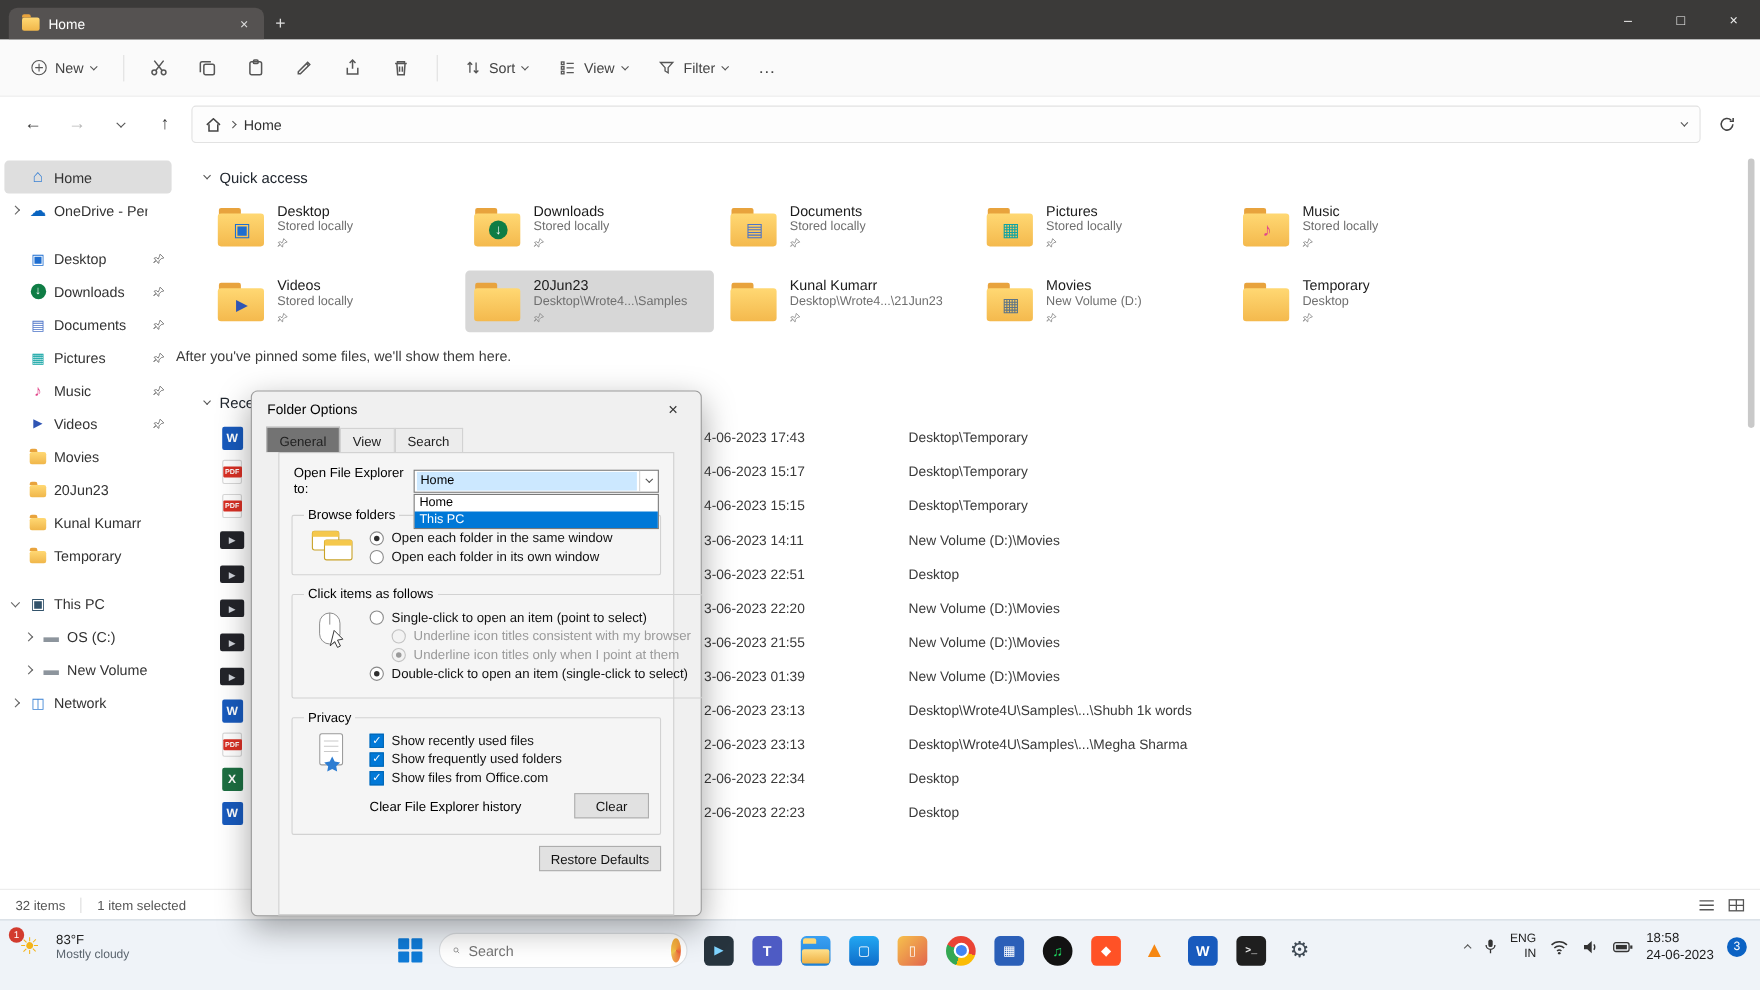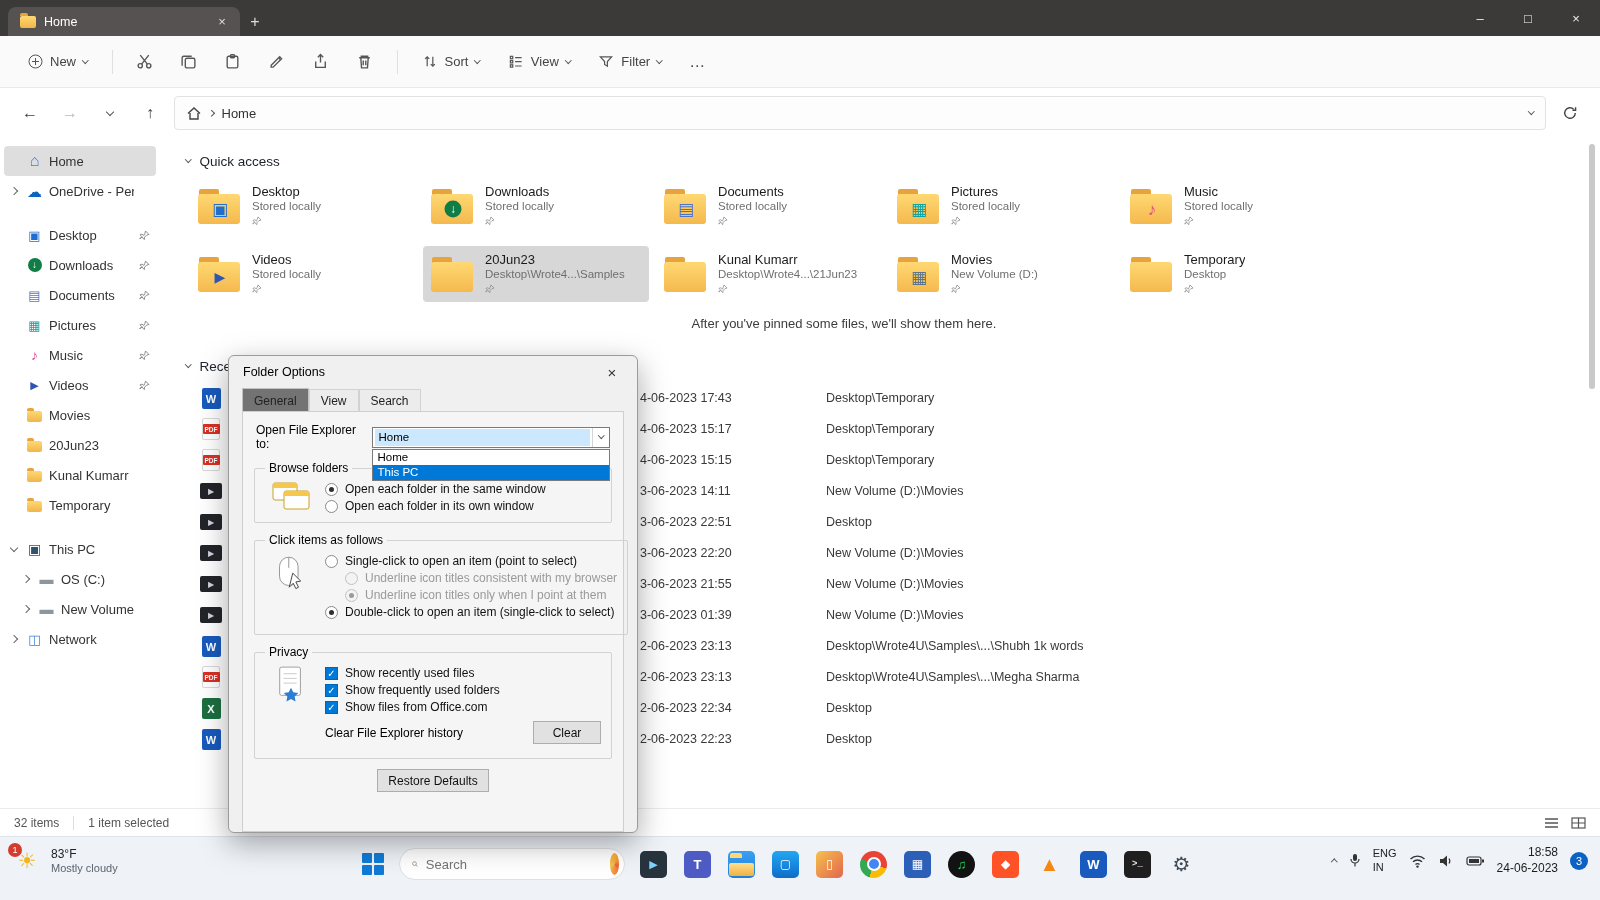--- a/index.html
+++ b/index.html
@@ -90,21 +90,21 @@
   .fold.ic-pictures .emb::before{content:"▦";color:#0fa3a3}
   .fold.ic-music .emb::before{content:"♪";color:#e2488b}
   .fold.ic-videos .emb::before{content:"▶";color:#2f55b4;font-size:14px}
   .fold.ic-media .emb::before{content:"▦";color:#5d7486}
   .t-meta{min-width:0;display:flex;flex-direction:column;gap:1px}
   .t-name{font-size:13px;color:#1b1b1b;white-space:nowrap;overflow:hidden}
   .t-sub{font-size:11.5px;color:#6f6f6f;white-space:nowrap;overflow:hidden}
   .t-pin{margin-top:1px;visibility:hidden}
   .tile.haspin .t-pin{visibility:visible}
 
-  .fav-msg{text-align:center;margin-top:14px;padding-right:72px;font-size:13px;color:#3c3c3c}
+  .fav-msg{text-align:left;margin-top:14px;padding-right:72px;font-size:13px;color:#3c3c3c}
 
   .recent-list{margin-top:8px}
   .r-row{position:relative;height:31px}
   .r-ic{position:absolute;left:40px;top:4px;width:22px;height:23px;display:flex;align-items:center;justify-content:center}
   .r-date{position:absolute;left:480px;top:8px;font-size:12.5px;color:#3a3a3a;white-space:nowrap}
   .r-loc{position:absolute;left:666px;top:8px;font-size:12.5px;color:#3a3a3a;white-space:nowrap}
   .r-ic.ic-word::before,.r-ic.ic-excel::before{color:#fff;width:19px;height:21px;display:flex;align-items:center;justify-content:center;font-size:11px;font-weight:bold;border-radius:2px}
   .r-ic.ic-word::before{content:"W";background:#185abd}
   .r-ic.ic-excel::before{content:"X";background:#1d6f42}
   .r-ic.ic-pdf{background:#fff;border:1px solid #d8d8d8;width:18px;height:22px;border-radius:2px;margin-left:2px}
@@ -119,21 +119,21 @@
   .sb-sep{width:1px;height:14px;background:#ddd}
   .sb-views{margin-left:auto;display:flex;gap:12px;align-items:center}
 
   
   .dialog{position:absolute;left:228px;top:355px;width:410px;height:478px;background:#f0f0f0;border:1px solid #9b9b9b;border-radius:6px;box-shadow:0 10px 30px rgba(0,0,0,.35);z-index:50;font-size:12px;color:#000;display:flex;flex-direction:column}
   .d-title{height:32px;display:flex;align-items:center;padding:0 4px 0 14px;font-size:12.5px}
   .d-close{margin-left:auto;width:42px;height:26px;display:flex;align-items:center;justify-content:center;font-size:15px;color:#333}
   .d-tabs{display:flex;padding:0 13px}
   .d-tab{padding:4px 11px 3px;border:1px solid #d2d2d2;border-bottom:none;background:#ececec;font-size:12px;position:relative;top:1px;color:#222}
   .d-tab.active{background:#737373;padding-top:5px;top:0;border-color:#c2c2c2;z-index:2}
-  .d-panel{flex:1;margin:0 13px;border:1px solid #cfcfcf;background:#f5f5f5;padding:9px 11px 6px;position:relative}
+  .d-panel{flex:1;margin:0 24px;border:1px solid #cfcfcf;background:#f5f5f5;padding:9px 11px 6px;position:relative}
   .open-row{display:flex;align-items:center;margin:2px 2px 10px}
   .combo-wrap{position:relative;margin-left:auto;width:238px}
   .combo{height:21px;border:1px solid #7a7a7a;background:#fff;display:flex;align-items:center}
   .combo .val{flex:1;height:17px;margin:1px 2px;background:#cce8ff;display:flex;align-items:center;padding:0 3px;font-size:11.5px}
   .combo .arrow{width:17px;height:100%;display:flex;align-items:center;justify-content:center;border-left:1px solid #d5d5d5}
   .combo-list{position:absolute;left:0;right:0;top:22px;background:#fff;border:1px solid #7a7a7a;z-index:6}
   .opt{height:15px;display:flex;align-items:center;padding:0 4px;font-size:11.5px}
   .opt.hl{background:#0078d7;color:#fff}
   fieldset{border:1px solid #d2d2d2;margin-bottom:10px;padding:4px 10px 7px;border-radius:2px}
   fieldset.f-browse{height:62px}
@@ -150,21 +150,21 @@
   .radio.on .rb::after{content:"";position:absolute;inset:3px;background:#2f2f2f;border-radius:50%}
   .radio.dis .rb{border-color:#c2c2c2;background:#f3f3f3}
   .radio.dis.on .rb::after{background:#9a9a9a}
   .cb{width:13px;height:13px;border:1px solid #8a8a8a;background:#fff;display:flex;align-items:center;justify-content:center;font-size:10px;color:transparent;flex:0 0 auto}
   .check.chk .cb{background:#0078d7;border-color:#0066b4;color:#fff}
   .cb::before{content:"✓"}
   .clear-row{display:flex;align-items:center;margin-top:7px}
   .btn{min-width:72px;height:23px;background:#e1e1e1;border:1px solid #adadad;font-size:12px;font-family:inherit;color:#111;display:inline-flex;align-items:center;justify-content:center;padding:0 10px}
   .btn.primary{border:1px solid #0078d7;box-shadow:0 0 0 1px #0078d7 inset}
   .clear-row .btn{margin-left:auto;min-width:68px}
-  .restore-row{display:flex;justify-content:center;margin-top:2px}
+  .restore-row{display:flex;justify-content:flex-end;margin-top:2px}
   .d-footer{display:flex;justify-content:flex-end;gap:9px;padding:11px 13px 12px}
   .d-footer .btn{min-width:78px}
 
   
   .taskbar{position:absolute;left:0;top:836px;width:1600px;height:64px;background:#eff3f8;border-top:1px solid #dde3ea;display:flex;align-items:center;padding:0 12px 16px}
   .tb-weather{display:flex;align-items:center;gap:9px}
   .w-ic{position:relative;width:30px;height:30px;display:flex;align-items:center;justify-content:center;font-size:21px;color:#f4b41a}
   .w-ic::before{content:"☀"}
   .w-badge{position:absolute;left:-4px;top:-3px;width:14px;height:14px;border-radius:50%;background:#d23b2e;color:#fff;font-size:9px;display:flex;align-items:center;justify-content:center}
   .w-temp{font-size:12px;color:#222;line-height:1.25}
@@ -186,22 +186,22 @@
   .app.ic-chrome{border-radius:50%;background:conic-gradient(#ea4335 0 30%,#fbbc05 30% 55%,#34a853 55% 82%,#ea4335 82% 100%)}
   .app.ic-chrome::before{content:"";width:10px;height:10px;border-radius:50%;background:#4285f4;border:2.5px solid #fff}
   .app.ic-movies-tv{background:#2b5fb8;color:#fff}.app.ic-movies-tv::before{content:"▦";font-size:12px}
   .app.ic-spotify{background:#121212;border-radius:50%;color:#1ed760}.app.ic-spotify::before{content:"♫";font-size:13px}
   .app.ic-brave{background:#ff5226;color:#fff}.app.ic-brave::before{content:"◆";font-size:12px}
   .app.ic-vlc{color:#f68712}.app.ic-vlc::before{content:"▲";font-size:20px}
   .app.ic-word{background:#185abd;color:#fff}.app.ic-word::before{content:"W";font-size:13px}
   .app.ic-terminal{background:#1f1f1f;color:#e8e8e8}.app.ic-terminal::before{content:">_";font-size:9px;font-family:"Liberation Mono",monospace}
   .app.ic-settings{color:#3f4a55}.app.ic-settings::before{content:"⚙";font-size:20px;font-weight:normal}
   .tb-tray{margin-left:auto;display:flex;align-items:center;gap:12px}
-  .lang{font-size:11px;color:#222;text-align:left;line-height:1.2}
-  .clock{font-size:12px;color:#1d1d1d;text-align:right;line-height:1.3}
+  .lang{font-size:11px;color:#222;text-align:right;line-height:1.2}
+  .clock{font-size:12px;color:#1d1d1d;text-align:left;line-height:1.3}
   .notif-badge{width:18px;height:18px;border-radius:50%;background:#0b62c4;color:#fff;font-size:11px;display:flex;align-items:center;justify-content:center}
   .tray-ic{display:flex;align-items:center}
 </style>
 </head>
 <body>
 
 <div class="screen">
 
   <div class="window">
 

